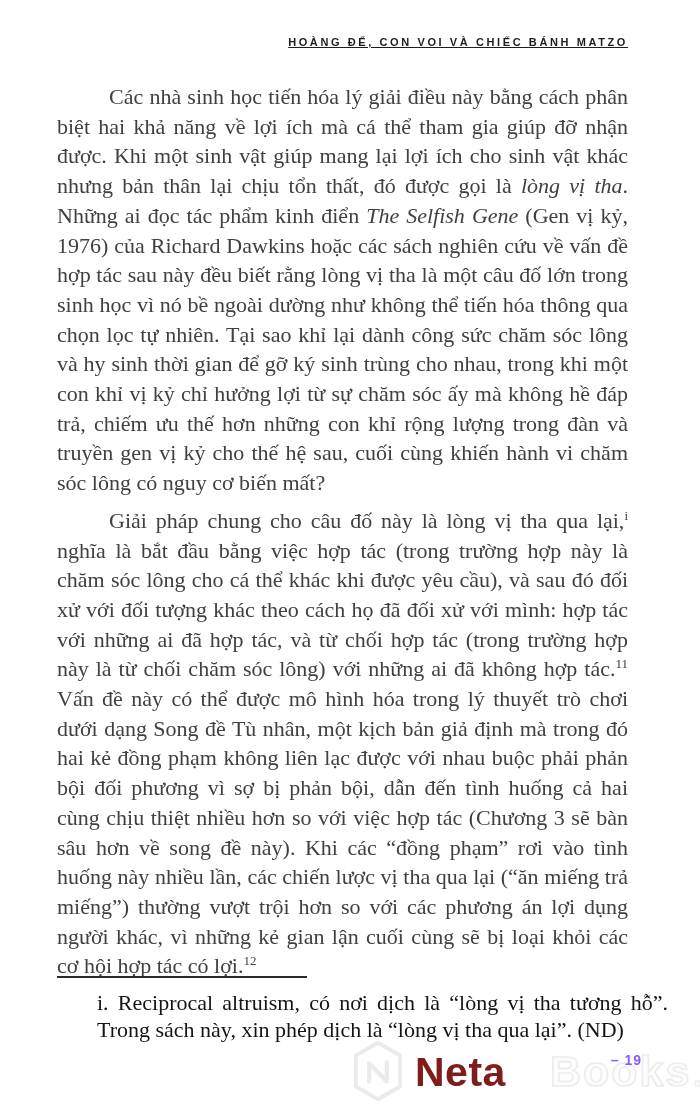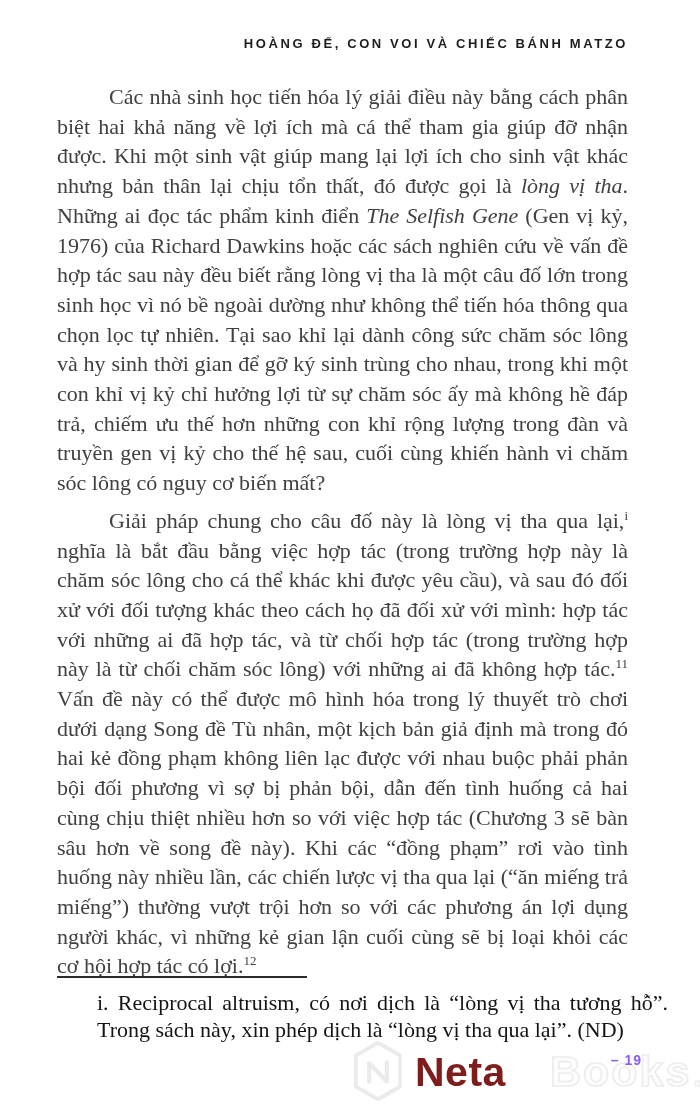--- a/index.html
+++ b/index.html
@@ -12,25 +12,26 @@
     width: 700px;
     height: 1120px;
     background: #ffffff;
     overflow: hidden;
   }
   .running-header {
     position: absolute;
     top: 36px;
     right: 72px;
     font-family: "Liberation Sans", sans-serif;
-    font-size: 13px;
+    font-size: 11px;
     font-weight: 700;
     letter-spacing: 2.6px;
     color: #1d1d1d;
     white-space: nowrap;
+    text-decoration: underline;
   }
   .body-text {
     position: absolute;
     left: 57px;
     top: 82px;
     width: 571px;
   }
   .body-text p {
     margin: 0;
     font-family: "Liberation Serif", serif;

